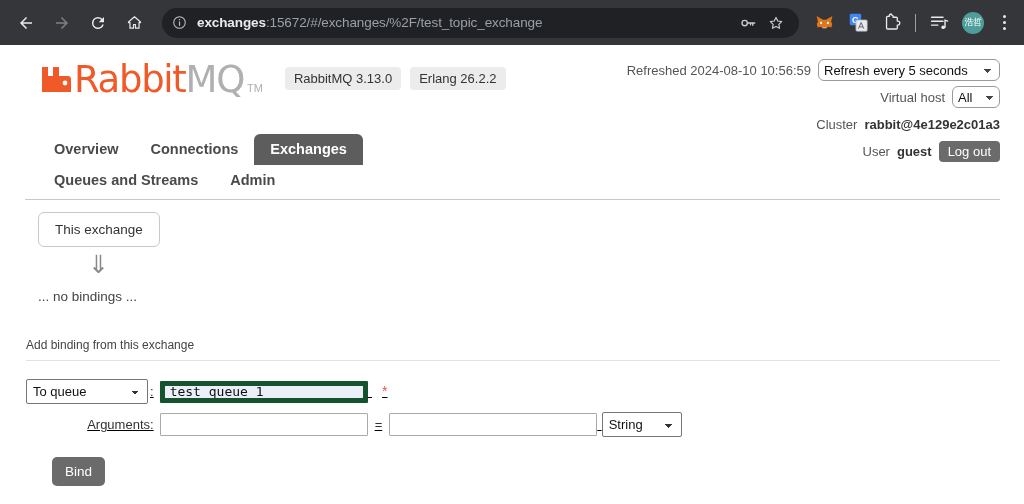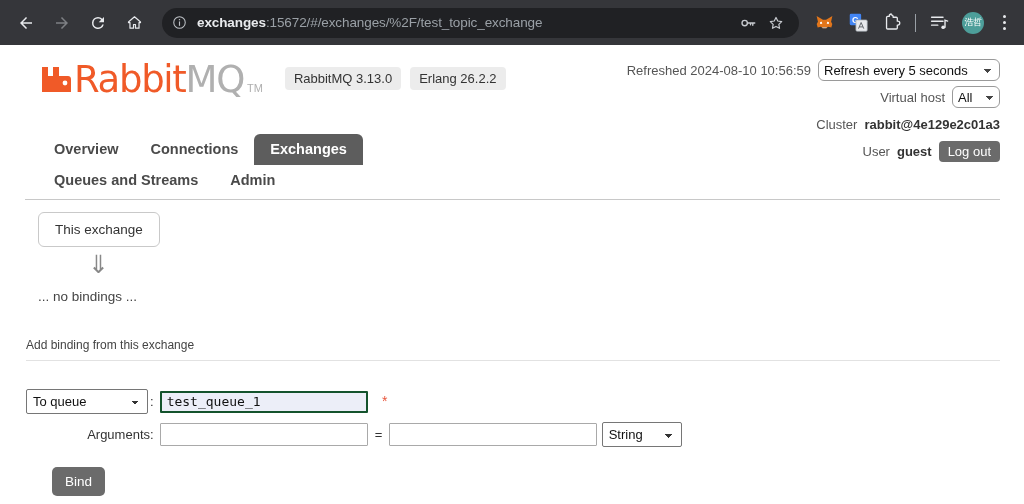--- a/index.html
+++ b/index.html
@@ -278,21 +278,22 @@
     color: #444;
     padding-left: 0;
   }
   .form-divider {
     height: 1px;
     background: #e2e2e2;
     margin: 8px 0 0 0;
   }
   .form-table {
     border-collapse: collapse;
-    margin-top: 24px;
+    margin-top: 14px;
+    text-decoration: underline;
   }
   .form-table td {
     padding: 4px 0;
     vertical-align: middle;
   }
   .td-label {
     text-align: right;
     font-size: 13px;
     color: #333;
     padding-right: 6px !important;
@@ -337,21 +338,21 @@
   }
   .colon {
     font-size: 13px;
     color: #333;
     padding-left: 2px;
   }
   input.txt {
     font-family: "DejaVu Sans Mono", monospace;
     font-size: 13px;
     color: #111;
-    border: 2px solid #14532d;
+    border: 5px solid #14532d;
     background: #eceef8;
     height: 22px;
     padding: 1px 5px;
     border-radius: 1px;
     outline: none;
   }
   input.txt.wide { width: 208px; }
   input.txt.empty {
     background: #ffffff;
     border: 1px solid #a9a9a9;

